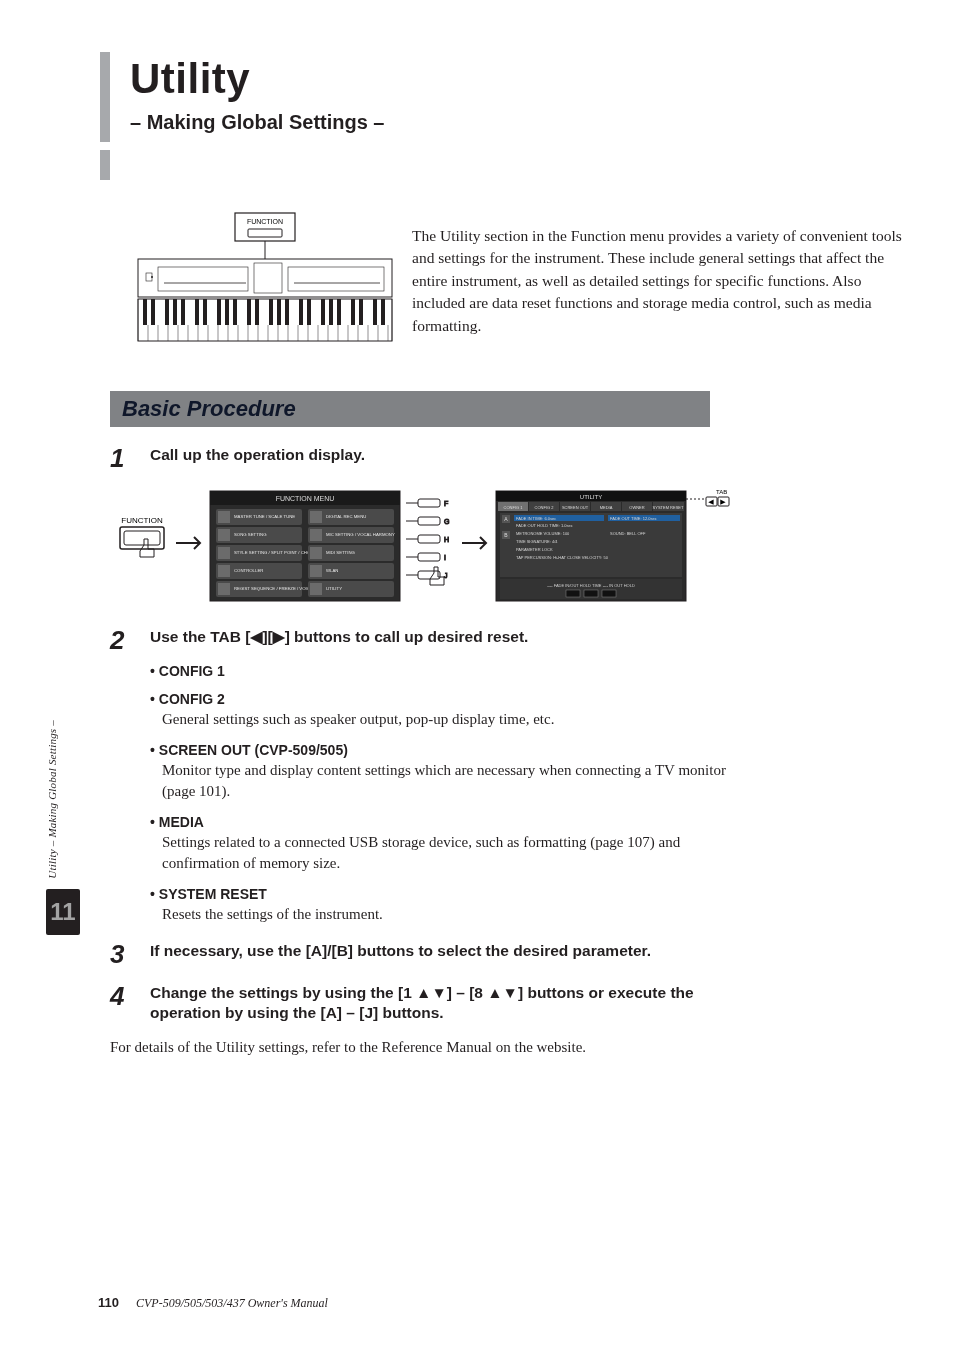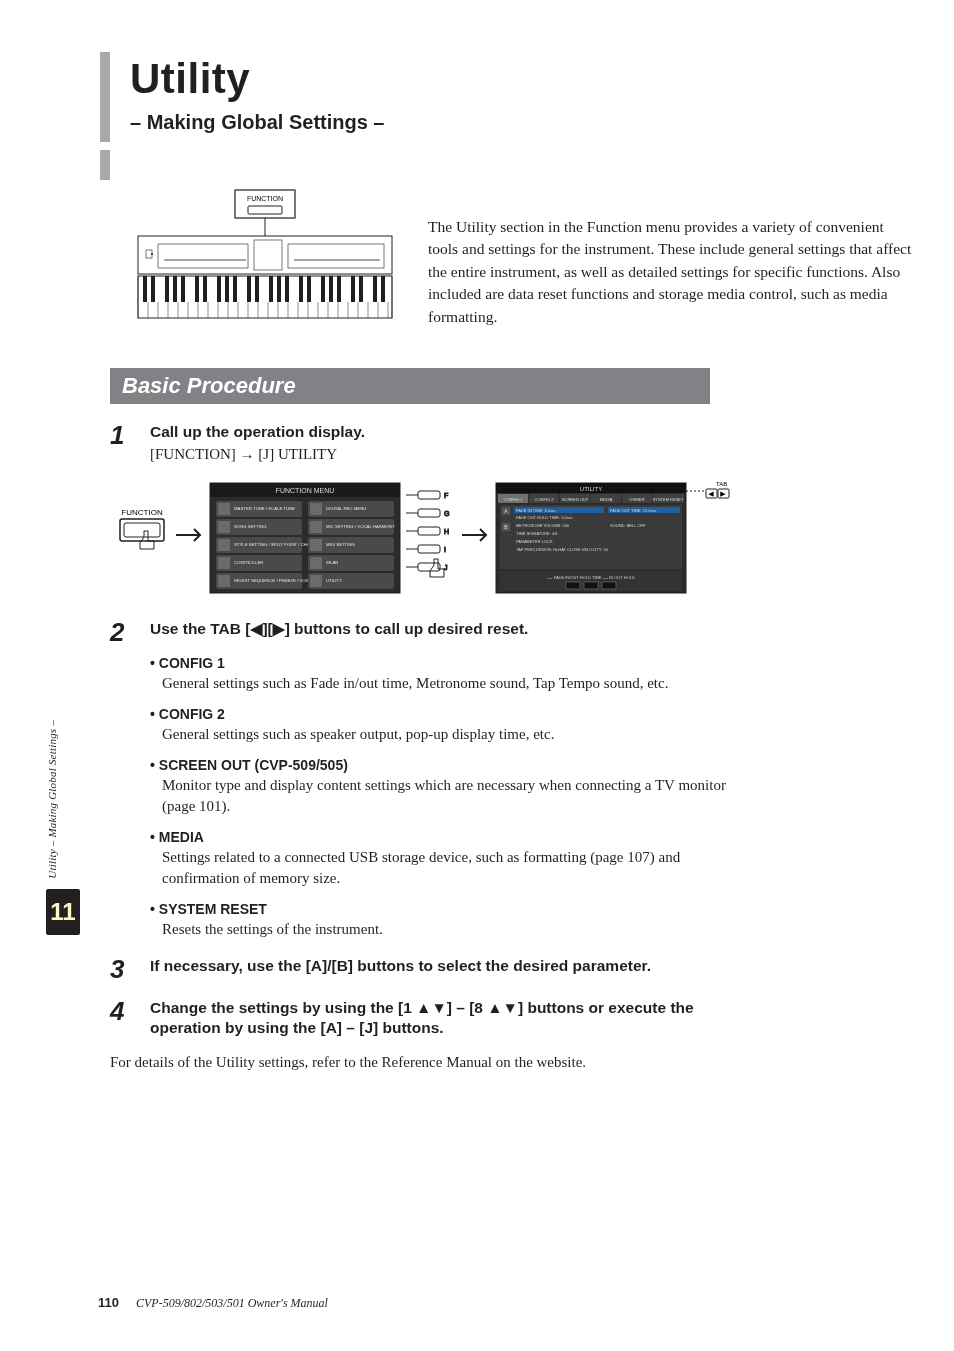--- a/index.html
+++ b/index.html
@@ -7,27 +7,27 @@
   .page { position: relative; width: 954px; height: 1351px; padding: 60px 40px 40px 60px; }
 
   
   .spine { position: absolute; left: 100px; top: 52px; width: 10px; height: 90px; background: #a7a9ac; }
   .spine-below { position: absolute; left: 100px; top: 150px; width: 10px; height: 30px; background: #a7a9ac; }
 
   .title-block { margin-left: 70px; margin-top: -5px; }
   .title-block h1 { font-family: Arial, Helvetica, sans-serif; font-weight: 700; font-size: 42px; letter-spacing: 0.5px; }
   .title-block h2 { font-family: Arial, Helvetica, sans-serif; font-weight: 700; font-size: 20px; margin-top: 8px; }
 
-  .intro-row { display: flex; margin-top: 54px; margin-left: 70px; gap: 28px; align-items: flex-end; }
+  .intro-row { display: flex; margin-top: 77px; margin-left: 70px; gap: 12px; align-items: center; }
   .device-illustration { width: 270px; flex: none; }
   .device-illustration svg { display:block; }
   .intro-text { flex: 1; font-size: 15.5px; line-height: 1.45; }
 
   .section-bar { margin-top: 40px; margin-left: 50px; width: 600px; height: 36px; background: #808285; display: flex; align-items: center; padding-left: 12px; }
-  .section-bar span { font-family: Arial, Helvetica, sans-serif; font-style: italic; font-weight: 700; font-size: 22px; color: #ffffff; }
+  .section-bar span { font-family: Arial, Helvetica, sans-serif; font-style: italic; font-weight: 700; font-size: 22px; color: #0f172a; }
 
   .steps { margin-top: 18px; margin-left: 50px; width: 640px; }
 
   .step { margin-bottom: 16px; }
   .step-head { display: flex; align-items: flex-start; gap: 16px; }
   .step-num { font-family: Arial, Helvetica, sans-serif; font-style: italic; font-weight: 700; font-size: 26px; color: #231f20; width: 24px; flex:none; line-height:1; }
   .step-body { flex:1; }
   .step-title { font-family: Arial, Helvetica, sans-serif; font-weight: 700; font-size: 15.5px; line-height: 1.3; }
   .step-sub { font-family: "Times New Roman", serif; font-size: 15px; margin-top: 4px; }
 
@@ -37,21 +37,21 @@
   .bullet-list { margin-top: 10px; margin-left: 40px; }
   .bullet-item { margin-bottom: 12px; }
   .bullet-label { font-family: Arial, Helvetica, sans-serif; font-weight: 700; font-size: 14px; }
   .bullet-desc { font-family: "Times New Roman", serif; font-size: 15px; line-height: 1.4; margin-left: 12px; margin-top: 2px; }
 
   .details-line { margin-top: 14px; margin-left: 50px; font-size: 15px; }
 
   
   .side-tab { position: absolute; left: 46px; top: 720px; width: 32px; }
   .side-tab-rot { writing-mode: vertical-rl; transform: rotate(180deg); font-family: "Times New Roman", serif; font-style: italic; font-size: 11px; color: #231f20; letter-spacing: 0.2px; white-space: nowrap; }
-  .chapter-box { margin-top: 10px; width: 34px; height: 46px; background: #231f20; color: #fef9c3; display:flex; align-items:center; justify-content:center; font-family: Arial, Helvetica, sans-serif; font-weight:700; font-size: 24px; border-radius: 2px; }
+  .chapter-box { margin-top: 10px; width: 34px; height: 46px; background: #231f20; color: #a3a3a3; display:flex; align-items:center; justify-content:center; font-family: Arial, Helvetica, sans-serif; font-weight:700; font-size: 24px; border-radius: 2px; }
 
   .footer { position: absolute; left: 98px; bottom: 40px; font-size: 12px; }
   .footer .pg { font-family: Arial, Helvetica, sans-serif; font-weight:700; font-size: 13px; margin-right: 14px; }
   .footer .man { font-family: "Times New Roman", serif; font-style: italic; }
 </style>
 </head>
 <body>
 
 <div class="page">
 
@@ -165,21 +165,20 @@
     <span>Basic Procedure</span>
   </div>
 
   <div class="steps">
 
     <div class="step">
       <div class="step-head">
         <div class="step-num">1</div>
         <div class="step-body">
           <div class="step-title">Call up the operation display.</div>
-          <div class="step-sub">[FUNCTION] → [J] UTILITY</div>
         </div>
       </div>
 
       <div class="step-figure">
         <svg width="620" height="130" viewBox="0 0 620 130">
 
           <text x="32" y="42" text-anchor="middle" font-family="Arial" font-size="8">FUNCTION</text>
           <rect x="10" y="46" width="44" height="22" rx="2" fill="none" stroke="#231f20" stroke-width="1.5"></rect>
           <rect x="14" y="50" width="36" height="14" rx="2" fill="none" stroke="#231f20" stroke-width="1"></rect>
 
@@ -321,21 +320,20 @@
     <div class="step">
       <div class="step-head">
         <div class="step-num">2</div>
         <div class="step-body">
           <div class="step-title">Use the TAB [◀][▶] buttons to call up desired reset.</div>
         </div>
       </div>
       <div class="bullet-list">
         <div class="bullet-item">
           <div class="bullet-label">• CONFIG 1</div>
-          <div class="bullet-desc">General settings such as Fade in/out time, Metronome sound, Tap Tempo sound, etc.</div>
         </div>
         <div class="bullet-item">
           <div class="bullet-label">• CONFIG 2</div>
           <div class="bullet-desc">General settings such as speaker output, pop-up display time, etc.</div>
         </div>
         <div class="bullet-item">
           <div class="bullet-label">• SCREEN OUT (CVP-509/505)</div>
           <div class="bullet-desc">Monitor type and display content settings which are necessary when connecting a TV monitor (page 101).</div>
         </div>
         <div class="bullet-item">
@@ -371,16 +369,16 @@
 
   <p class="details-line">For details of the Utility settings, refer to the Reference Manual on the website.</p>
 
   <div class="side-tab">
     <div class="side-tab-rot">Utility – Making Global Settings –</div>
     <div class="chapter-box">11</div>
   </div>
 
   <div class="footer">
     <span class="pg">110</span>
-    <span class="man">CVP-509/802/503/501 Owner's Manual</span>
+    <span class="man">CVP-509/505/503/437 Owner's Manual</span>
   </div>
 
 </div>
 
 </body></html>

